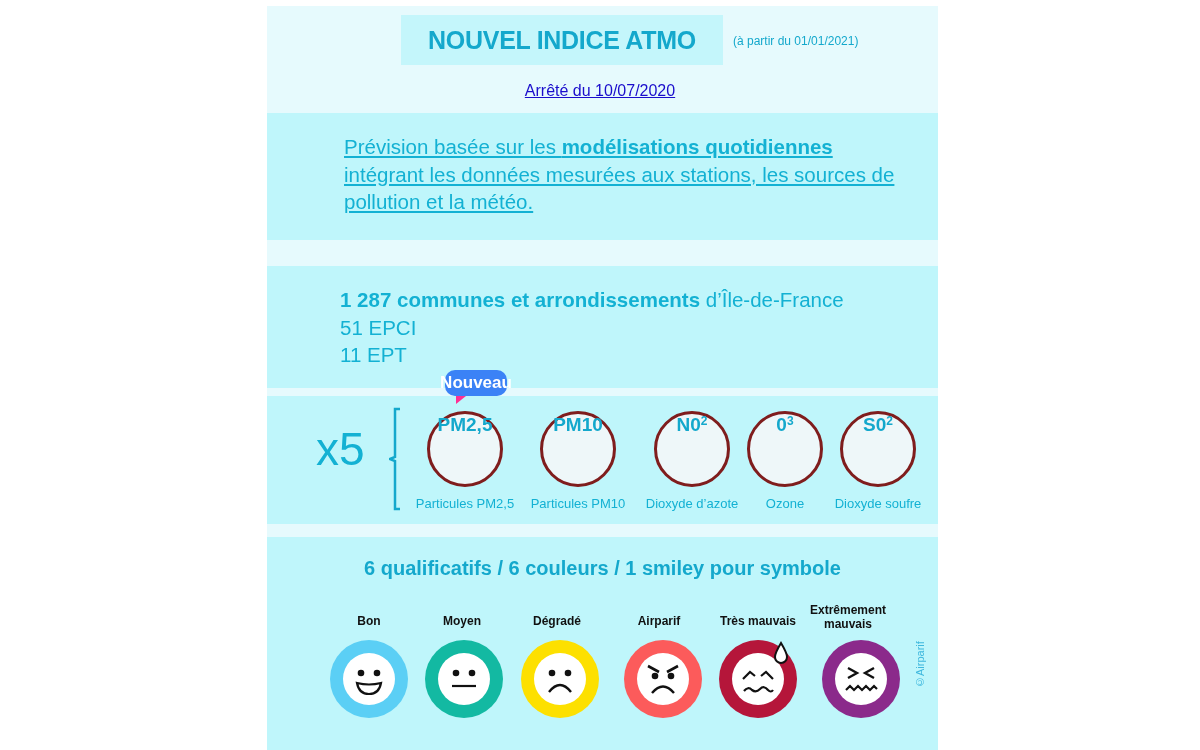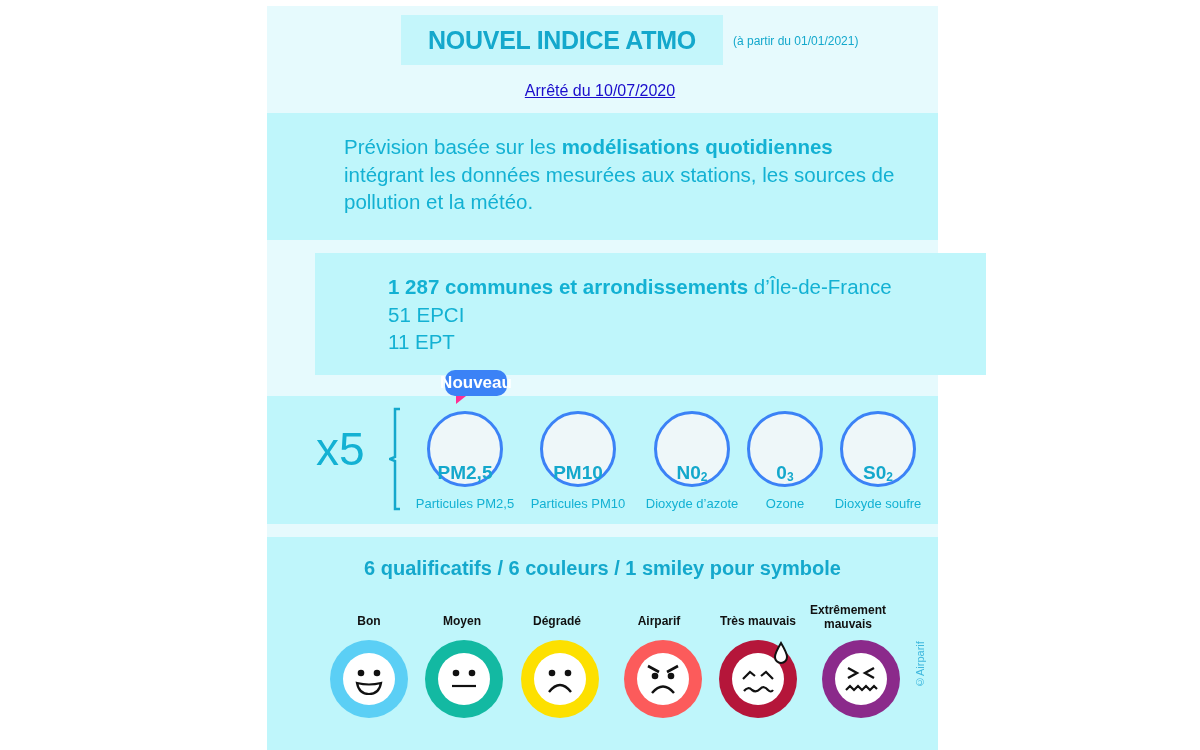--- a/index.html
+++ b/index.html
@@ -10,32 +10,32 @@
 
   .title-box { position:absolute; left:401px; top:15px; width:322px; height:50px; background:#c4f6fb;
                display:flex; align-items:center; justify-content:center; }
   .title { font-weight:bold; font-size:25px; color:#14a8cc; letter-spacing:-0.3px; }
   .subtitle { position:absolute; left:733px; top:34px; font-size:12px; color:#14a8cc; }
   .arrete { position:absolute; left:0; width:1200px; top:82px; text-align:center; font-size:16px; color:#1a0dcc;
             text-decoration:underline; }
   .arrete span { cursor:pointer;text-align:right; }
 
   .p1 { top:113px; height:127px; }
-  .p1 .txt { position:absolute; left:77px; top:20px; font-size:20.5px; line-height:27.5px; color:#13b1d3; width:560px; }
-  .p2 { top:253px; height:122px;margin-left:48px; }
+  .p1 .txt { position:absolute; left:77px; top:20px; font-size:20.5px; line-height:27.5px; color:#13b1d3; width:560px;text-decoration:underline; }
+  .p2 { top:266px; height:122px; }
   .p2 .txt { position:absolute; left:73px; top:20px; font-size:20.5px; line-height:27.5px; color:#13b1d3; }
   b { font-weight:bold; }
 
   .p3 { top:396px; height:128px; }
   .x5 { position:absolute; left:316px; top:422px; font-size:46px; color:#13b1d3; }
   .bracket { position:absolute; left:389px; top:407px; width:12px; height:104px; }
   .pollutants { position:absolute; left:405px; top:411px; width:530px; height:110px; }
   .pol { position:absolute; top:0; width:120px; text-align:center; }
-  .pol .circ { width:70px; height:70px; border:3px solid #3b82f6; border-radius:50%; background:#eef7f9;
-               margin:0 auto; display:flex; align-items:flex-end; justify-content:center;
+  .pol .circ { width:70px; height:70px; border:3px solid #7f1d1d; border-radius:50%; background:#eef7f9;
+               margin:0 auto; display:flex; align-items:flex-start; justify-content:center;
                font-weight:bold; font-size:19px; color:#14a8cc; box-sizing:content-box; }
   .pol .circ sub { font-size:12px; vertical-align:-5px; }
   .pol .lbl { margin-top:9px; font-size:13px; color:#13b1d3; white-space:nowrap; }
 
   .badge { position:absolute; left:445px; top:370px; width:62px; height:26px; background:#3b82f6;
            color:#fff; font-size:17px; font-weight:bold; display:flex; align-items:center; justify-content:center;border-radius:10px; }
   .badge-tail { position:absolute; left:456px; top:396px; width:0; height:0;
                 border-left:0 solid transparent; border-right:10px solid transparent; border-top:8px solid #ff2e93; }
 
   .p4 { top:537px; height:213px; }

